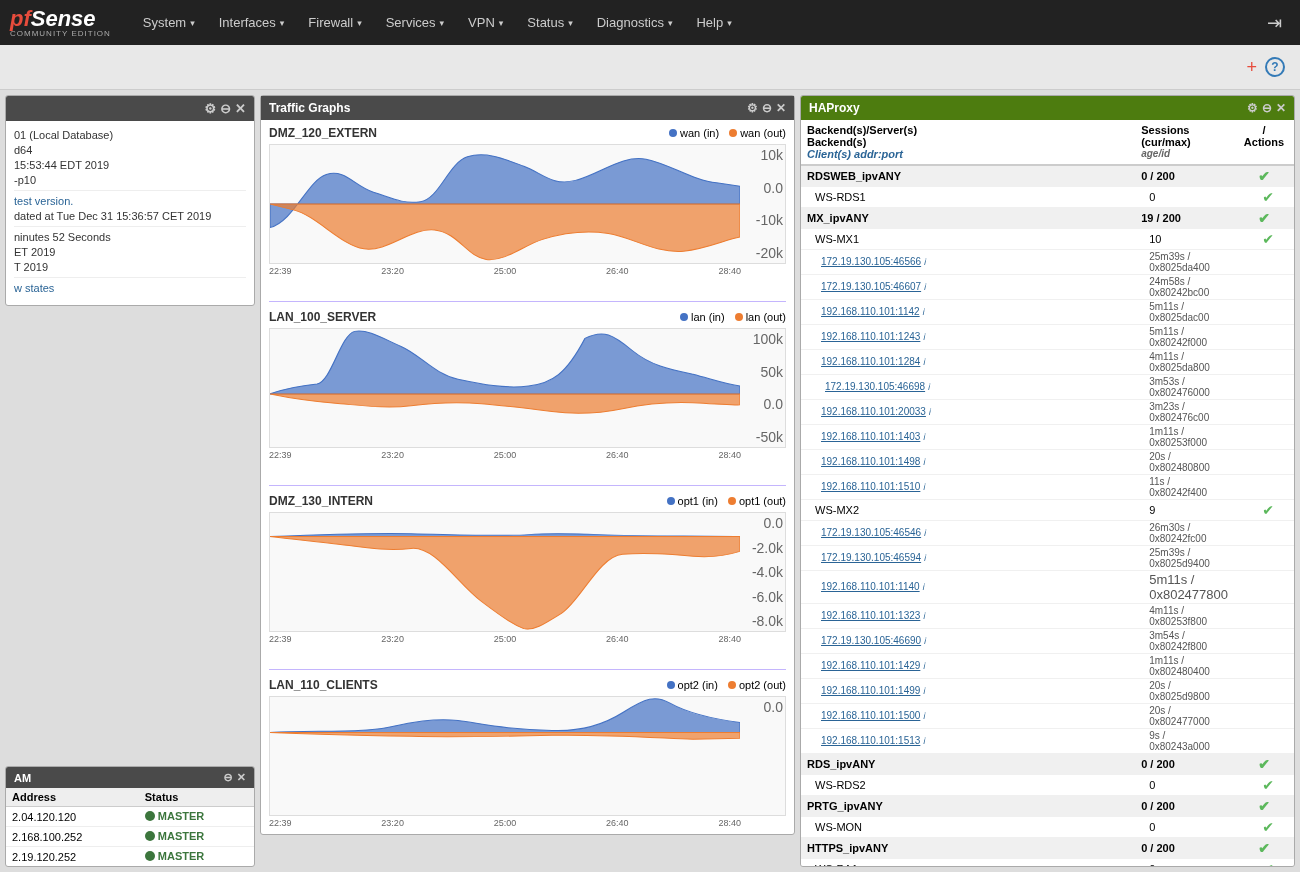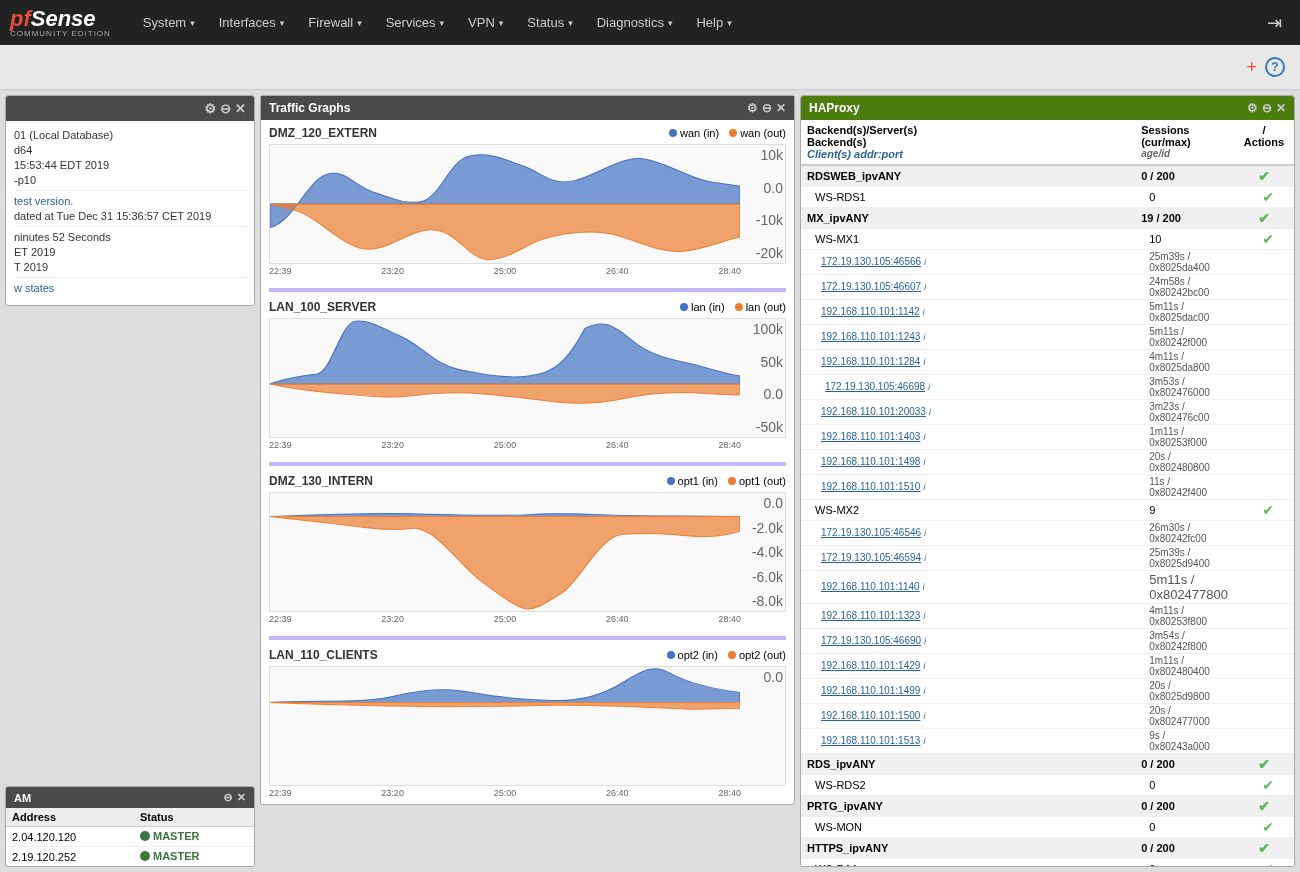--- a/index.html
+++ b/index.html
@@ -155,22 +155,22 @@
       padding: 5px 8px;
       font-size: 12px;
       font-weight: bold;
       display: flex;
       align-items: center;
       justify-content: space-between;
     }
     .traffic-body { padding: 6px 8px; }
     .graph-container {
       margin-bottom: 8px;
-      border-bottom: 4px solid #c4b5fd;
-      padding-bottom: 12px;
+      border-bottom: 1px solid #c4b5fd;
+      padding-bottom: 25px;
     }
     .graph-container:last-child { border-bottom: none; margin-bottom: 0; padding-bottom: 0; }
     .graph-title-row {
       display: flex;
       align-items: center;
       justify-content: space-between;
       margin-bottom: 4px;
       font-size: 11px;
     }
     .graph-title { font-weight: bold; font-size: 12px; color: #333; }
@@ -358,20 +358,29 @@
       <table class="carp-table">
         <thead>
           <tr>
             <th>Address</th>
             <th>Status</th>
           </tr>
         </thead>
         <tbody id="carp-tbody">
         <tr>
     <td style="font-size:11px;">2.04.120.120</td>
+    <td>
+      <span class="status-badge">
+        <span class="dot"></span>
+        MASTER
+      </span>
+    </td>
+  </tr>
+            <tr>
+    <td style="font-size:11px;">2.168.100.252</td>
     <td>
       <span class="status-badge">
         <span class="dot"></span>
         MASTER
       </span>
     </td>
   </tr>
             <tr>
     <td style="font-size:11px;">2.19.120.252</td>
     <td>

